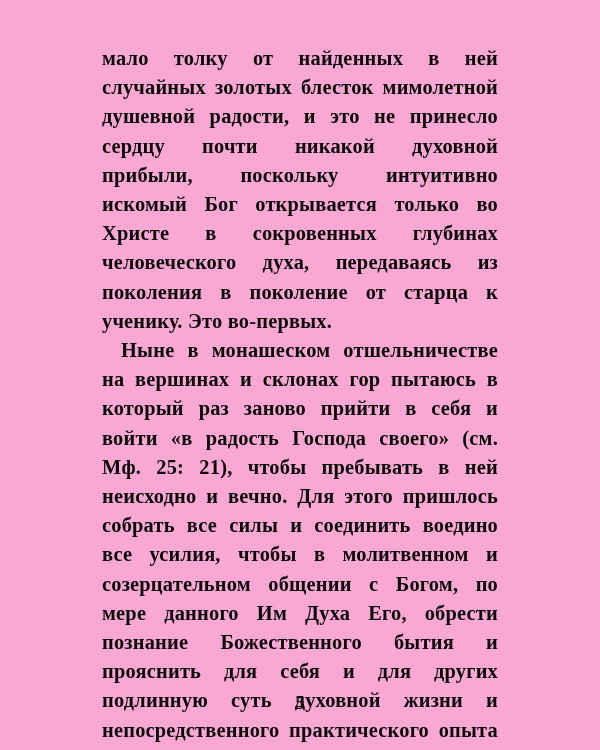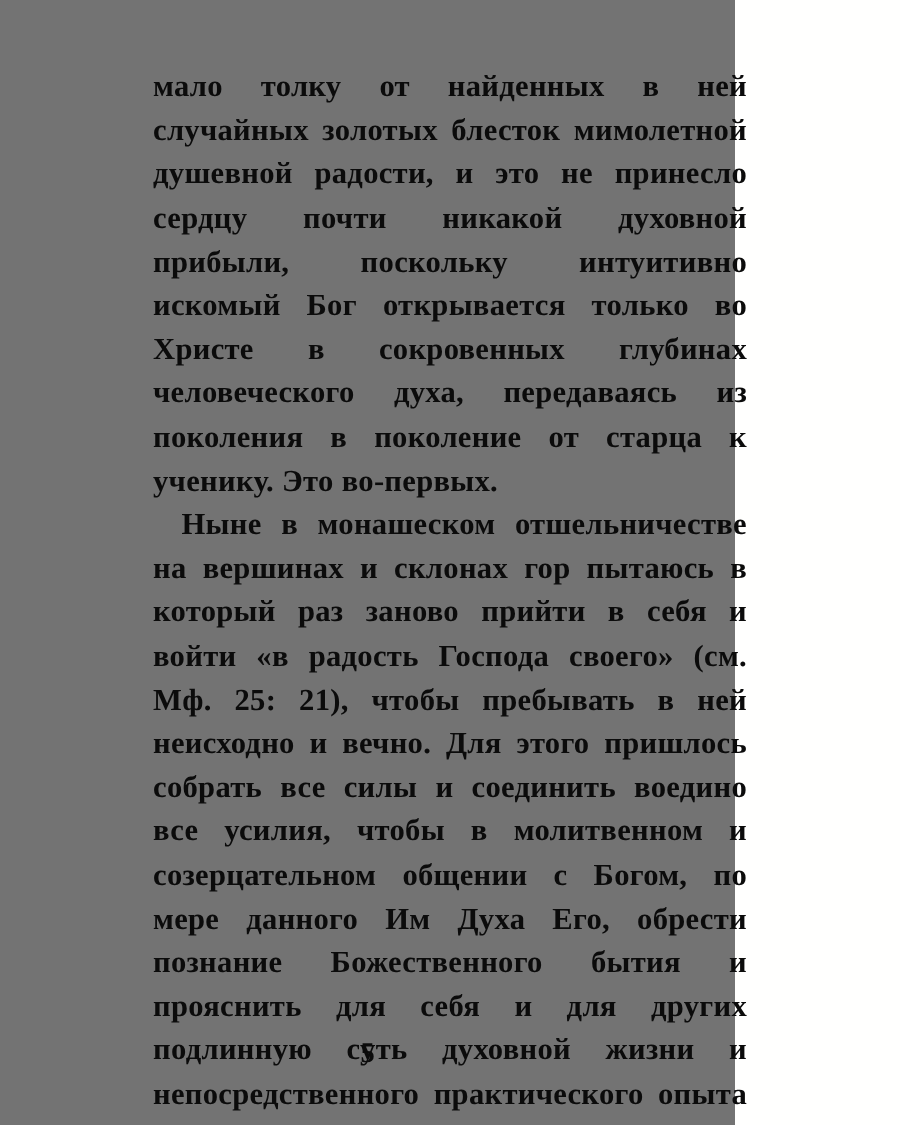--- a/index.html
+++ b/index.html
@@ -13,23 +13,23 @@
     font-family: "Liberation Serif", "DejaVu Serif", serif;
     color: #0b0b0b;
     overflow: hidden;
     position: relative;
   }
 
   .page {
     position: absolute;
     top: 0;
     left: 0;
-    width: 490px;
+    width: 600px;
     height: 750px;
-    background: #737373;
+    background: #f9a8d4;
   }
 
   .text-block {
     position: absolute;
     left: 102px;
     top: 44px;
     width: 396px;
   }
 
   .para {

